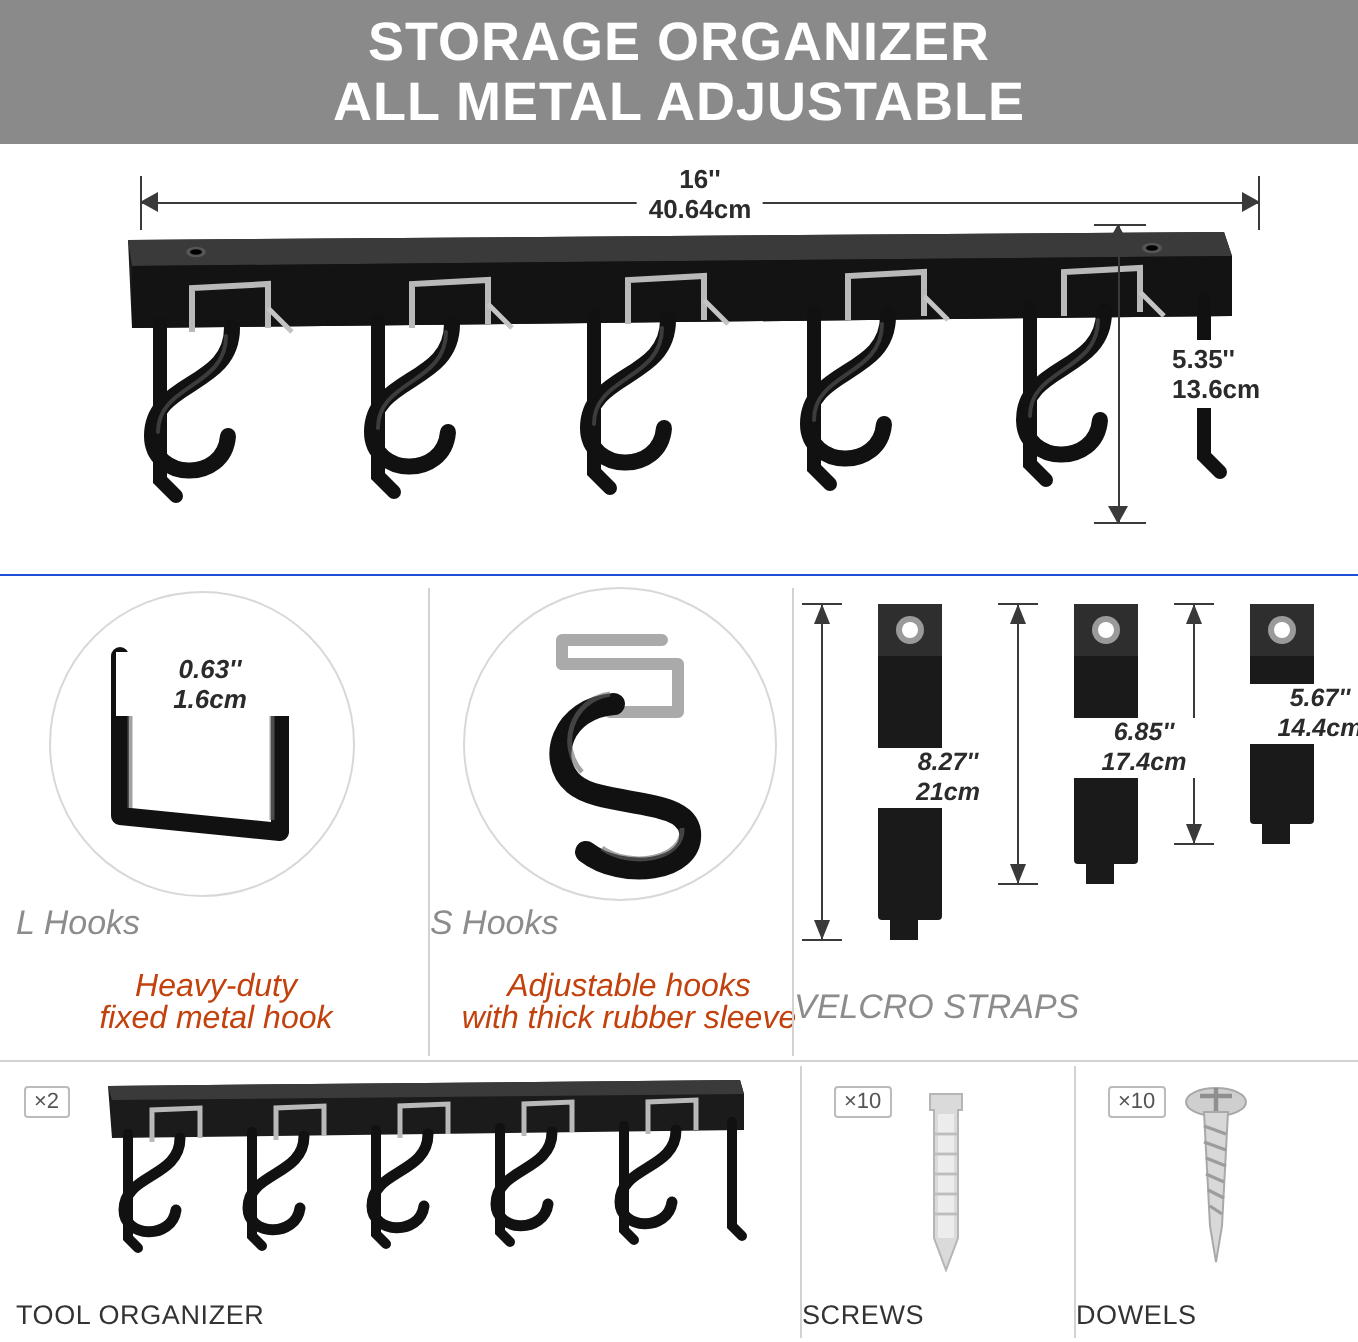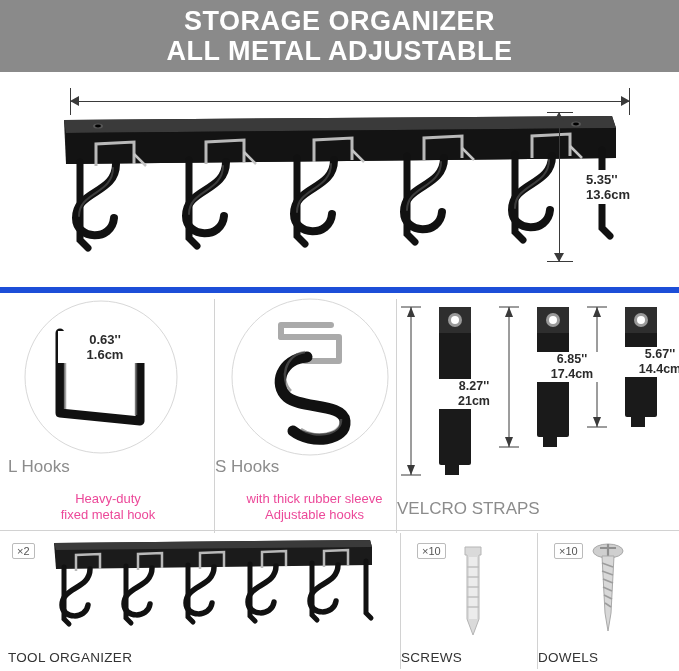--- a/index.html
+++ b/index.html
@@ -160,22 +160,23 @@
     position: absolute;
     left: 56px;
     top: 42px;
   }
 
   
   .middle {
     position: relative;
     width: 679px;
     height: 243px;
-    border-top: 6px solid #1d4ed8;
+    border-top: 1px solid #1d4ed8;
     box-sizing: border-box;
+    font-style: italic;
   }
   .panel {
     position: absolute;
     top: 6px;
     box-sizing: border-box;
   }
   .panel-lhooks { left: 8px; width: 186px; height: 234px; }
   .panel-shooks { left: 202px; width: 186px; height: 234px; border-left: 1px solid #d2d2d2; margin-left: 12px; }
   .panel-velcro { left: 396px; width: 275px; height: 234px; border-left: 1px solid #d2d2d2; }
 
@@ -187,22 +188,22 @@
     font-size: 17px;
     color: #8c8c8c;
     font-weight: normal;
   }
   .panel-sub {
     position: absolute;
     bottom: 10px;
     left: 14px;
     right: 0;
     text-align: center;
-    font-size: 13px;
-    color: #ec4899;
+    font-size: 16px;
+    color: #c2410c;
     line-height: 16px;
   }
   .panel-velcro .panel-title {
     bottom: 14px;
     font-size: 17px;
     color: #8c8c8c;
   }
 
   .hook-label {
     position: absolute;
@@ -266,20 +267,24 @@
 </div>
 
 <div class="product-section">
 
   <div class="dim-top">
     <div class="hline"></div>
     <div class="tick-l"></div>
     <div class="tick-r"></div>
     <div class="arrow-left-h"></div>
     <div class="arrow-right-h"></div>
+    <div class="labelbox">
+      <div>16''</div>
+      <div>40.64cm</div>
+    </div>
   </div>
 
   <svg class="rack-img" width="570" height="160" viewBox="0 0 570 160">
 
     <g>
       <path d="M8,6 L556,2 L560,14 L560,44 L10,50 Z" fill="#1b1b1b"></path>
       <path d="M8,6 L556,2 L560,14 L10,19 Z" fill="#3a3a3a"></path>
       <path d="M10,19 L560,14 L560,44 L10,50 Z" fill="#131313"></path>
 
       <ellipse cx="42" cy="12" rx="5" ry="2.6" fill="#555"></ellipse>
@@ -384,22 +389,22 @@
       <g stroke="#111" stroke-width="11" fill="none" stroke-linecap="round" stroke-linejoin="round">
         <path d="M92,62 C66,64 58,90 72,102 C86,114 128,108 130,126 C132,146 96,150 78,136"></path>
       </g>
       <g stroke="#666" stroke-width="2.5" fill="none" opacity="0.6">
         <path d="M90,57 C70,60 64,84 76,96"></path>
         <path d="M126,124 C127,140 100,144 86,134"></path>
       </g>
     </svg>
     <div class="panel-title">S Hooks</div>
     <div class="panel-sub">
+      <div>Adjustable hooks</div>
       <div>with thick rubber sleeve</div>
-      <div>Adjustable hooks</div>
     </div>
   </div>
 
   <div class="panel panel-velcro">
     <svg width="275" height="190" viewBox="0 0 275 190" style="position:absolute;left:0;top:-2px;">
 
       <g>
         <rect x="42" y="10" width="32" height="158" rx="2" fill="#1a1a1a"></rect>
         <rect x="42" y="10" width="32" height="26" fill="#2e2e2e"></rect>
         <circle cx="58" cy="23" r="7" fill="#9a9a9a"></circle>
@@ -441,21 +446,21 @@
           <polygon points="112,150 108,140 116,140"></polygon>
         <polygon points="200,10 196,20 204,20"></polygon>
           <polygon points="200,130 196,120 204,120"></polygon>
       </g>
     </svg>
 
     <div class="strap-dim" style="left:16px;top:80px;width:60px;">
       <div>8.27''</div>
       <div>21cm</div>
     </div>
-    <div class="strap-dim" style="left:114px;top:53px;width:60px;">
+    <div class="strap-dim" style="left:114px;top:65px;width:60px;">
       <div>6.85''</div>
       <div>17.4cm</div>
     </div>
     <div class="strap-dim" style="left:202px;top:48px;width:60px;">
       <div>5.67''</div>
       <div>14.4cm</div>
     </div>
 
     <div class="panel-title">VELCRO STRAPS</div>
   </div>

